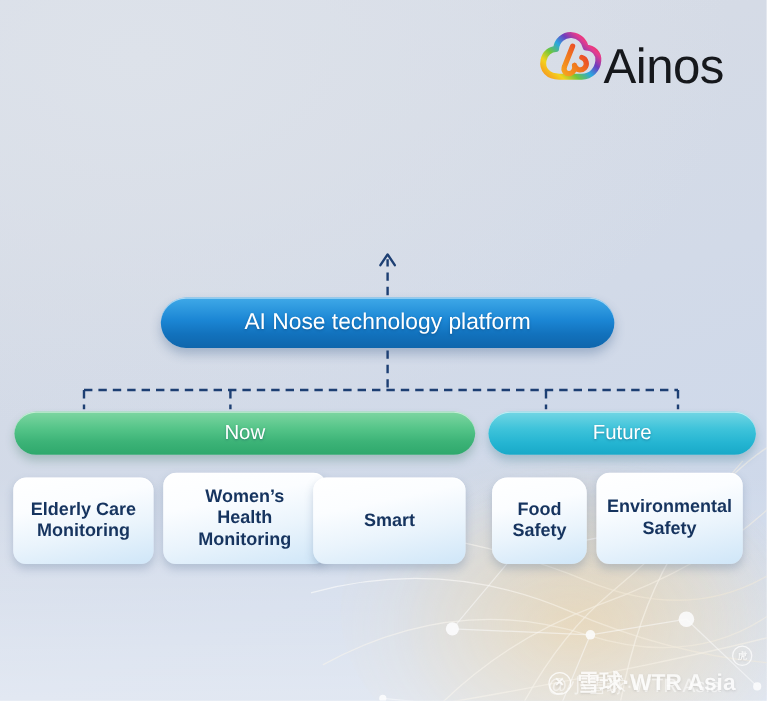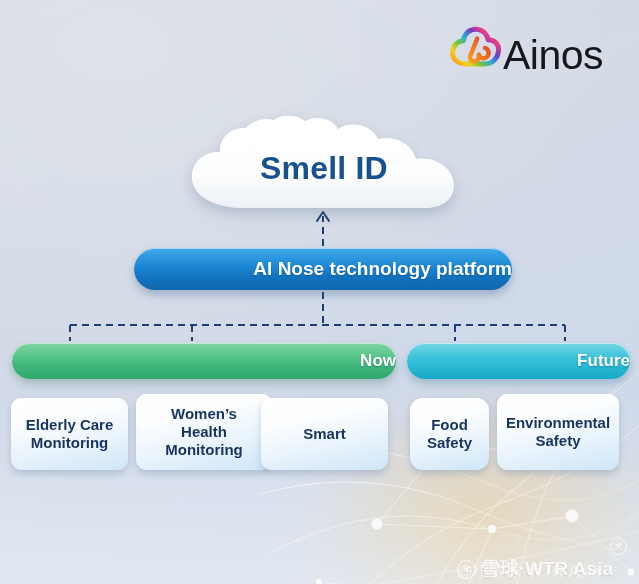--- a/index.html
+++ b/index.html
@@ -35,22 +35,22 @@
   .cloud svg{position:absolute;inset:0;width:100%;height:100%;
     filter:drop-shadow(0 6px 7px rgba(90,110,140,.30));}
   .cloud-label{position:absolute;left:0;right:0;top:34px;text-align:center;
     font-size:32px;font-weight:700;color:#18518f;letter-spacing:.2px;
     text-shadow:0 1px 0 rgba(255,255,255,.8);}
 
   
   .lines{position:absolute;inset:0;pointer-events:none;}
 
   
-  .pill{position:absolute;display:flex;align-items:center;justify-content:flex-end;
-    border-radius:999px;color:#fff;font-weight:700;text-shadow:0 1px 2px rgba(0,40,80,.35);}
+  .pill{position:absolute;display:flex;align-items:center;justify-content:center;
+    border-radius:999px;color:#fff;font-weight:400;text-shadow:0 1px 2px rgba(0,40,80,.35);}
   .platform{left:134px;top:248px;width:378px;height:42px;font-size:19px;
     background:linear-gradient(180deg,#3fa9e8 0%,#1b86d4 45%,#1272bd 72%,#0f66ac 100%);
     box-shadow:0 5px 9px rgba(40,80,130,.30), inset 0 1px 0 rgba(255,255,255,.55);}
   .now{left:12px;top:343px;width:384px;height:36px;font-size:17px;
     background:linear-gradient(180deg,#7ed6a2 0%,#54c488 40%,#3cb377 70%,#2fa86c 100%);
     box-shadow:0 5px 8px rgba(50,110,90,.28), inset 0 1px 0 rgba(255,255,255,.55);}
   .future{left:407px;top:343px;width:223px;height:36px;font-size:17px;
     background:linear-gradient(180deg,#73d6e4 0%,#3ec3da 40%,#25b5d2 72%,#18a9c8 100%);
     box-shadow:0 5px 8px rgba(40,110,130,.28), inset 0 1px 0 rgba(255,255,255,.55);}
 
@@ -163,36 +163,20 @@
       <path d="M70 325 L565 325"></path>
 
       <path d="M70 325 L70 341"></path>
       <path d="M192 325 L192 341"></path>
       <path d="M455 325 L455 341"></path>
       <path d="M565 325 L565 341"></path>
     </g>
     <path d="M317 221 L323 212 L329 221" stroke="#1d3f73" stroke-width="2" fill="none" stroke-linecap="round" stroke-linejoin="round"></path>
   </svg>
 
-  <div class="cloud">
-    <svg viewBox="0 0 276 96" preserveAspectRatio="none" aria-hidden="true">
-      <defs>
-        <linearGradient id="cg" x1="0%" y1="0%" x2="0%" y2="100%">
-          <stop offset="0%" stop-color="#ffffff"></stop>
-          <stop offset="62%" stop-color="#fdfeff"></stop>
-          <stop offset="100%" stop-color="#edf1f6"></stop>
-        </linearGradient>
-      </defs>
-      <path d="M58 92 C22 92 4 76 6 58 C8 43 21 35 34 36 C33 22 45 11 60 12
-               C66 5 77 1 88 4 C96 -2 110 -2 119 5 C130 -1 146 2 152 13
-               C166 4 186 9 192 23 C209 19 226 28 230 43
-               C252 40 268 54 268 70 C268 83 256 92 240 92 Z" fill="url(#cg)"></path>
-    </svg>
-    <div class="cloud-label">Smell ID</div>
-  </div>
 
   <div class="pill platform">
     <span>AI Nose technology platform</span>
   </div>
 
   <div class="pill future">
     <span>Future</span>
   </div>
   <div class="pill now">
     <span>Now</span>

